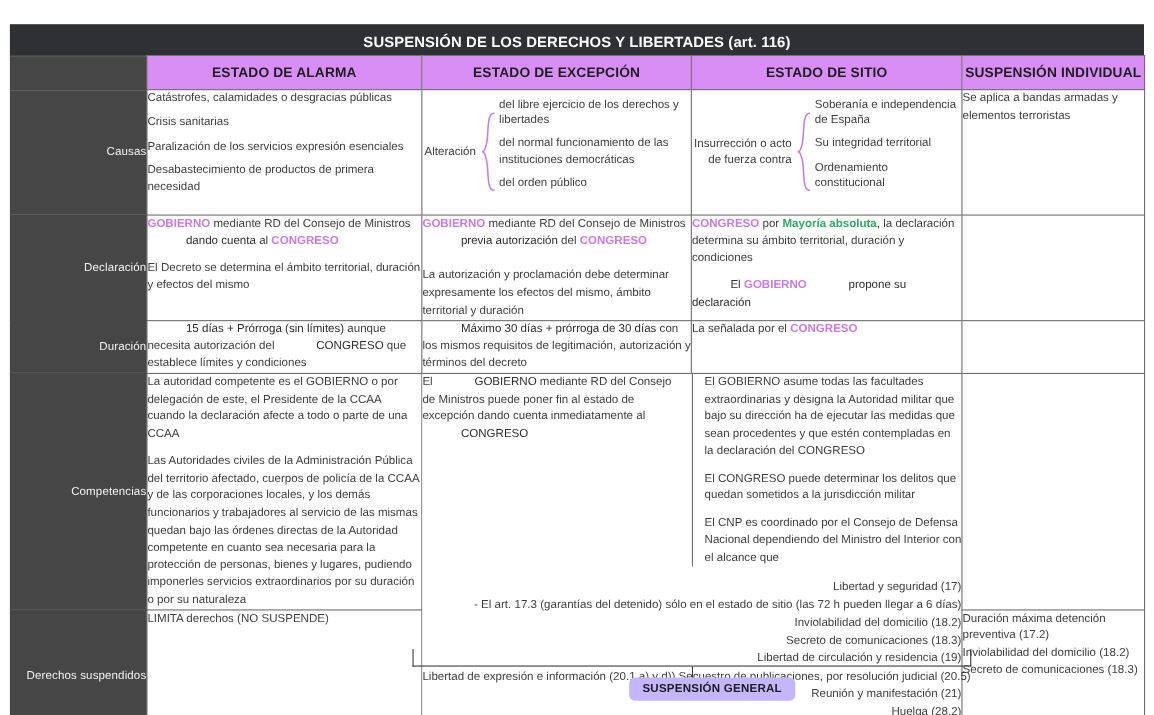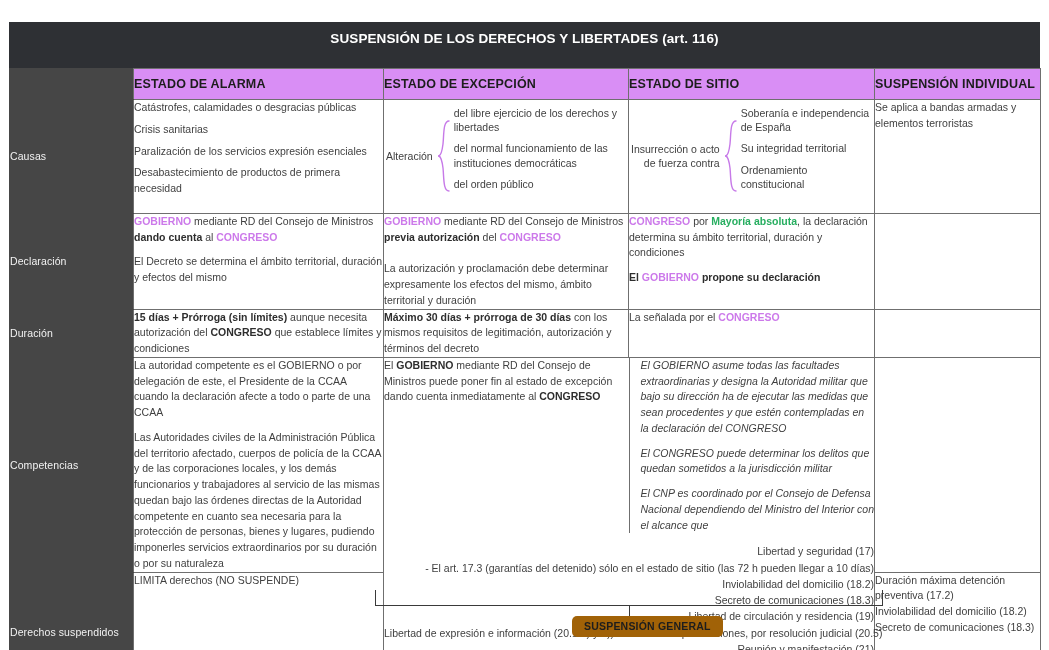--- a/index.html
+++ b/index.html
@@ -24,21 +24,21 @@
   }
 
   
   .title-bar {
     background: #2e3034;
     color: #ffffff;
     text-align: center;
     font-weight: bold;
     font-size: 13.5px;
     letter-spacing: .1px;
-    height: 46px;
+    height: 28px;
     line-height: 34px;
     box-sizing: border-box;
   }
 
   
   table.matrix {
     border-collapse: collapse;
     width: 1031px;
     table-layout: fixed;
   }
@@ -56,55 +56,55 @@
 
   
   .hdr-blank {
     background: #464646;
     border-color: #464646 !important;
     border-right-color: #6f6f6f !important;
   }
   .hdr {
     background: #d98ef5;
     color: #1d1d1d;
-    text-align: left;
+    text-align: center;
     font-weight: bold;
     font-size: 12.5px;
     height: 30px;
     vertical-align: middle !important;
     letter-spacing: .15px;
   }
 
   
   .rowlab {
     background: #464646;
     border-color: #464646 !important;
     border-right-color: #6f6f6f !important;
     color: #f2f2f2;
     font-size: 10.5px;
-    text-align: left;
+    text-align: right;
     vertical-align: middle !important;
     letter-spacing: .1px;
   }
 
   .cell {
     background: #ffffff;
     font-size: 10.5px;
     line-height: 1.5;
     padding: 9px 10px 9px 11px;
     color: #3f3f3f;
   }
   .cell p { margin: 0 0 9px 0; }
   .cell p:last-child { margin-bottom: 0; }
   .tight p { margin: 0 0 6px 0; }
 
   .gobierno  { color: #cc79ea; font-weight: bold; }
   .congreso  { color: #cc79ea; font-weight: bold; }
   .mayoria   { color: #27ae60; font-weight: bold; }
-  .b         { font-weight: bold; color: #2e2e2e; }
+  .b         { font-weight: normal; color: #2e2e2e; padding-left: 35px; }
 
   
   .brace-wrap {
     display: flex;
     align-items: center;
     padding: 6px 4px 6px 2px;
     font-size: 10.5px;
     line-height: 1.35;
   }
   .brace-left-label {
@@ -158,21 +158,21 @@
     left: 620px;
     top: 16px;
     width: 1px;
     height: 10px;
     background: #3a3a3a;
   }
   .pill {
     position: absolute;
     left: 563px;
     top: 26px;
-    background: #a16207;
+    background: #c4b5fd;
     color: #1d1d1d;
     font-size: 10.5px;
     font-weight: bold;
     padding: 4px 12px 5px 12px;
     border-radius: 5px;
     letter-spacing: .2px;
     white-space: nowrap;
   }
 </style>
 </head>
@@ -299,32 +299,32 @@
         <table style="width:100%; border-collapse:collapse; table-layout:fixed;">
           <colgroup>
                 <col style="width:245px">
                 <col style="width:246px">
               </colgroup>
           <tbody>
                 <tr>
             <td style="border:0; border-right:1px solid #6f6f6f; vertical-align:top; padding:0 11px 0 0; height:150px;">
               <p><span>El </span><span class="b">GOBIERNO</span><span> mediante RD del Consejo de Ministros puede poner fin al estado de excepción dando cuenta inmediatamente al </span><span class="b">CONGRESO</span></p>
             </td>
-            <td style="border:0; vertical-align:top; padding:0 0 0 11px;font-style:italic;">
+            <td style="border:0; vertical-align:top; padding:0 0 0 11px;">
               <p>El GOBIERNO asume todas las facultades extraordinarias y designa la Autoridad militar que bajo su dirección ha de ejecutar las medidas que sean procedentes y que estén contempladas en la declaración del CONGRESO</p>
               <p>El CONGRESO puede determinar los delitos que quedan sometidos a la jurisdicción militar</p>
               <p>El CNP es coordinado por el Consejo de Defensa Nacional dependiendo del Ministro del Interior con el alcance que</p>
             </td>
           </tr>
         </tbody>
             </table>
 
         <div class="general-list" style="margin-top:10px;">
           <div>Libertad y seguridad (17)</div>
-          <div>- El art. 17.3 (garantías del detenido) sólo en el estado de sitio (las 72 h pueden llegar a 10 días)</div>
+          <div>- El art. 17.3 (garantías del detenido) sólo en el estado de sitio (las 72 h pueden llegar a 6 días)</div>
           <div>Inviolabilidad del domicilio (18.2)</div>
           <div>Secreto de comunicaciones (18.3)</div>
           <div>Libertad de circulación y residencia (19)</div>
           <div>Libertad de expresión e información (20.1 a) y d)) Secuestro de publicaciones, por resolución judicial (20.5)</div>
           <div>Reunión y manifestación (21)</div>
           <div>Huelga (28.2)</div>
           <div>Adoptar medidas conflicto colectivo (37.2 )</div>
         </div>
       </td>
 

